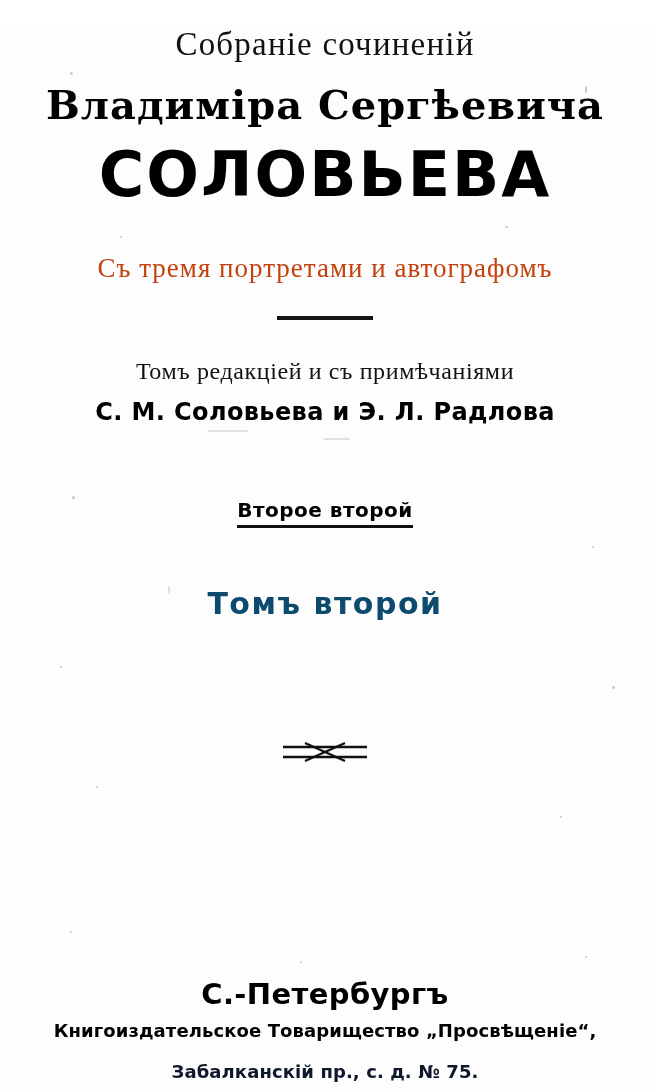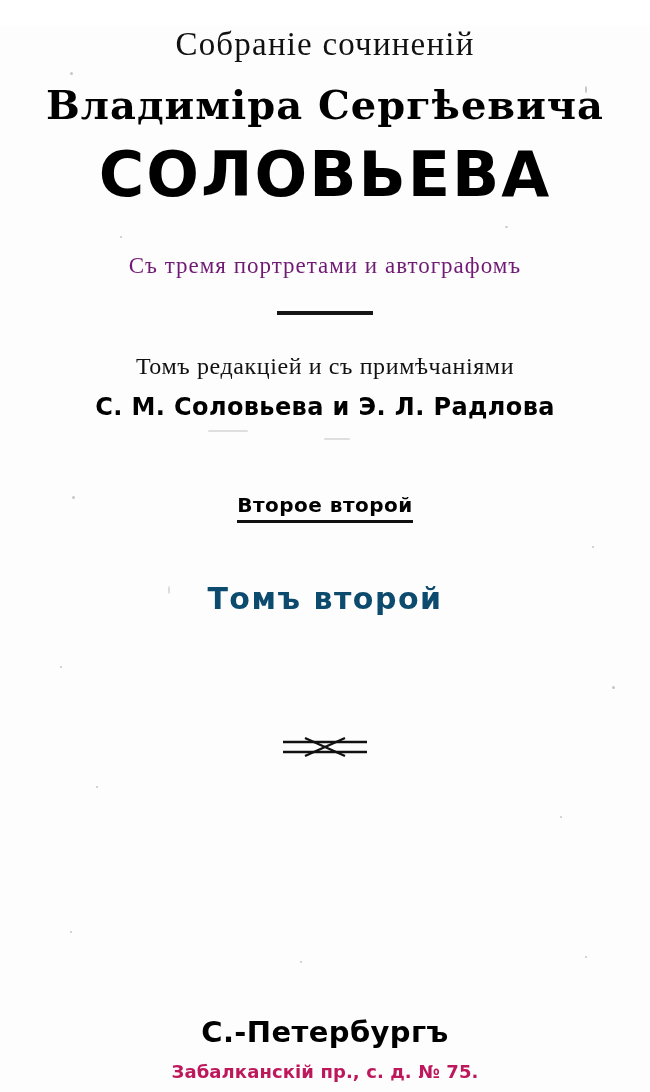--- a/index.html
+++ b/index.html
@@ -58,23 +58,23 @@
     font-family: "DejaVu Sans", sans-serif;
     font-size: 62px;
     font-weight: 700;
     letter-spacing: 2px;
     color: #000;
     line-height: 1.05;
   }
   .line-portraits {
     margin-top: 46px;
     font-family: "Liberation Serif", serif;
-    font-size: 23px;
+    font-size: 27px;
     letter-spacing: 1px;
-    color: #701a75;
+    color: #c2410c;
     text-align: center;
   }
   .rule-short {
     width: 96px;
     height: 4px;
     background: #151515;
     margin: 32px auto 0 auto;
   }
   .line-editors-1 {
     margin-top: 38px;
@@ -136,26 +136,26 @@
   }
   .publisher {
     margin-top: 9px;
     font-family: "DejaVu Sans", sans-serif;
     font-size: 18px;
     font-weight: 700;
     letter-spacing: .1px;
     color: #000;
   }
   .address {
-    margin-top: 12px;
+    margin-top: 20px;
     font-family: "DejaVu Sans", sans-serif;
     font-size: 18px;
     font-weight: 700;
     letter-spacing: .1px;
-    color: #be185d;
+    color: #0f172a;
   }
 </style>
 </head>
 <body>
 
 <div class="page">
 
   <div class="speckle" style="left:70px;top:46px;width:3px;height:3px;"></div>
   <div class="speckle" style="left:585px;top:60px;width:2px;height:7px;"></div>
   <div class="speckle" style="left:120px;top:210px;width:2px;height:2px;"></div>
@@ -203,16 +203,17 @@
           <path d="M28 4 L48 13 L68 4"></path>
           <path d="M28 22 L48 13 L68 22"></path>
         </g>
       </svg>
     </div>
 
   </div>
 
   <div class="imprint">
     <div class="city">С.-Петербургъ</div>
+    <div class="publisher">Книгоиздательское Товарищество „Просвѣщеніе“,</div>
     <div class="address">Забалканскій пр., с. д. № 75.</div>
   </div>
 
 </div>
 
 </body></html>

